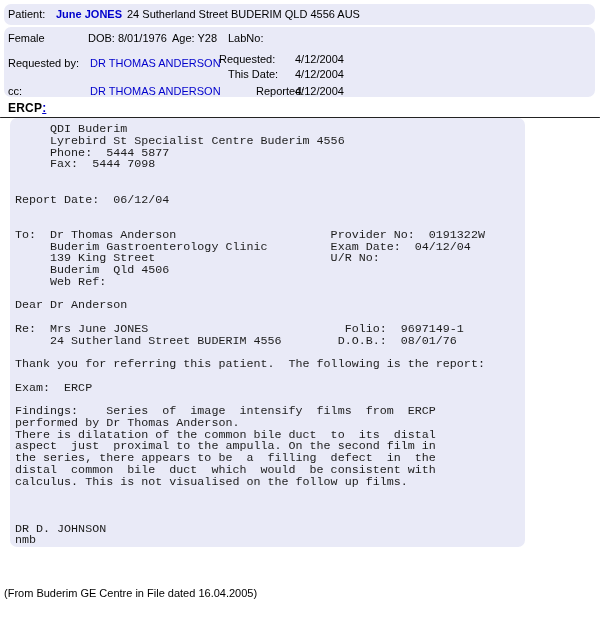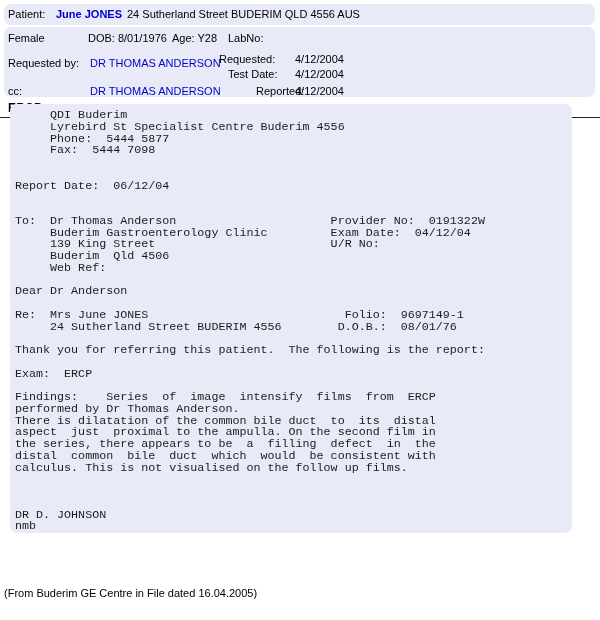--- a/index.html
+++ b/index.html
@@ -40,21 +40,21 @@
     color: var(--link, #0000cc);
     text-decoration: underline;
     font-weight: bold;
   }
   #rule {
     position: absolute;
     left: 0; top: 117px;
     width: 600px; height: 1px;
     background: var(--rule, #222222);
   }
-  #report-panel { left: 10px; top: 104px; width: 562px; height: 429px; }
+  #report-panel { left: 10px; top: 118px; width: 515px; height: 429px; }
   #report-pre {
     margin: 0;
     padding: 6px 0 0 5px;
     font-family: "Liberation Mono", "DejaVu Sans Mono", monospace;
     font-size: 11.7px;
     line-height: 11.75px;
     color: var(--ink, #1c1c1c);
     white-space: pre;
   }
   #footnote {
@@ -77,21 +77,21 @@
   <span class="hdr-text" style="left:4px; top:4px;">Female</span>
   <span class="hdr-text" style="left:84px; top:4px;">DOB: 8/01/1976</span>
   <span class="hdr-text" style="left:168px; top:4px;">Age: Y28</span>
   <span class="hdr-text" style="left:224px; top:4px;">LabNo:</span>
 
   <span class="hdr-text" style="left:4px; top:29px;">Requested by:</span>
   <a class="hdr-text doclink" style="left:86px; top:29px;">DR THOMAS ANDERSON</a>
   <span class="hdr-text" style="left:207px; top:25px;margin-left:8px;">Requested:</span>
   <span class="hdr-text" style="left:291px; top:25px;">4/12/2004</span>
 
-  <span class="hdr-text" style="left:224px; top:40px;">Test Date:</span>
+  <span class="hdr-text" style="left:224px; top:40px;">This Date:</span>
   <span class="hdr-text" style="left:291px; top:40px;">4/12/2004</span>
 
   <span class="hdr-text" style="left:4px; top:57px;">cc:</span>
   <a class="hdr-text doclink" style="left:86px; top:57px;">DR THOMAS ANDERSON</a>
   <span class="hdr-text" style="left:224px; top:57px;margin-left:28px;">Reported:</span>
   <span class="hdr-text" style="left:291px; top:57px;">4/12/2004</span>
 </div>
 
 <div id="section-heading"><span>ERCP</span><span class="colon">:</span></div>
 <div id="rule"></div>

